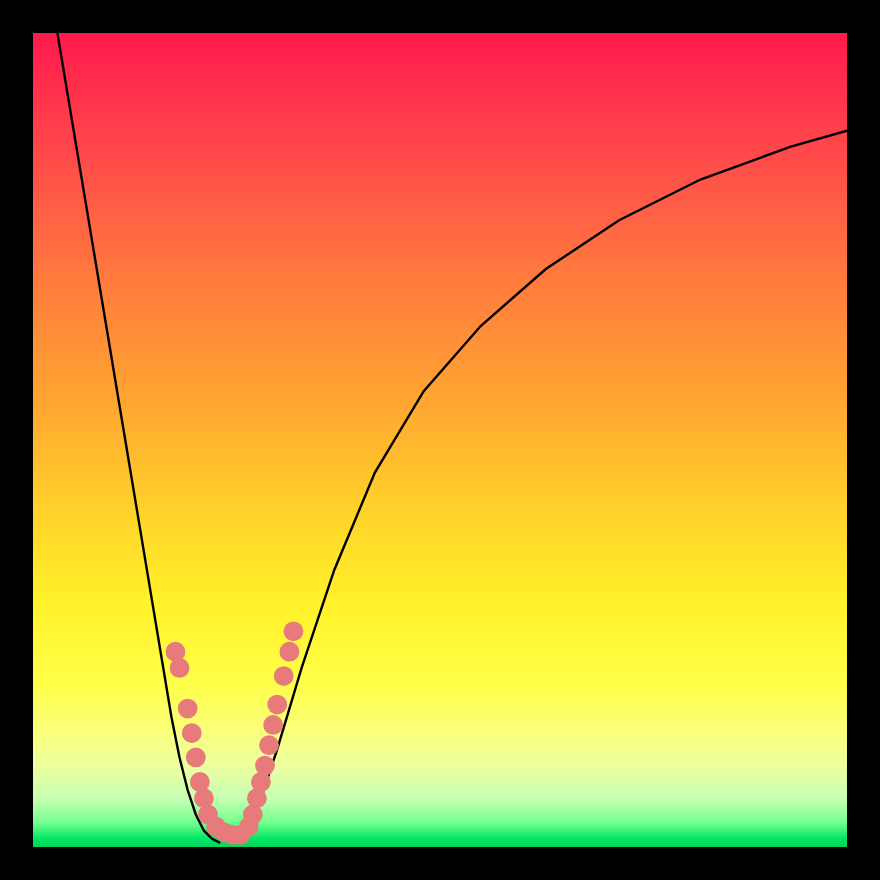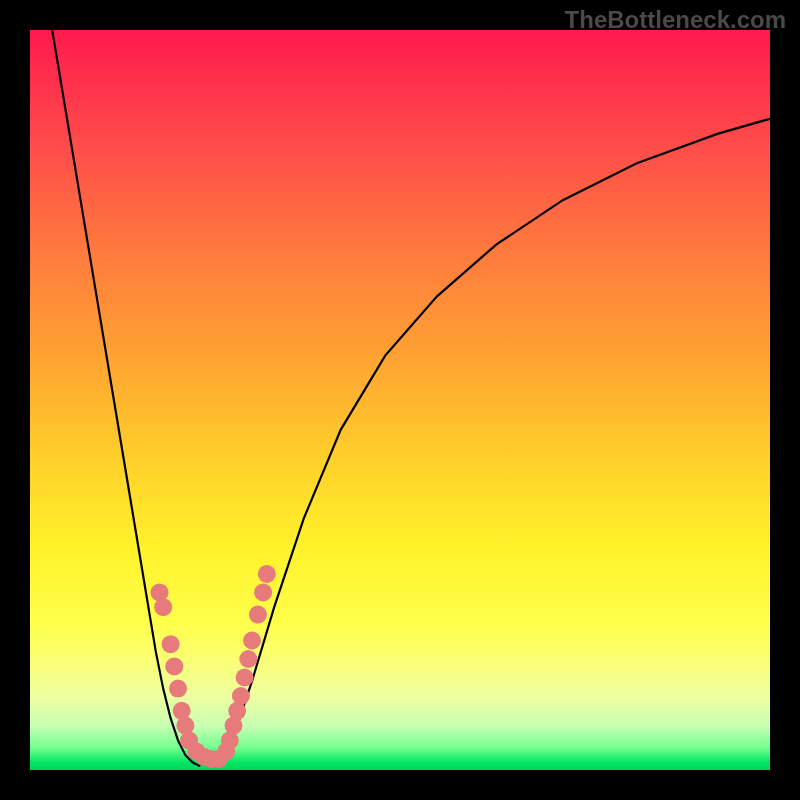--- a/index.html
+++ b/index.html
@@ -95,15 +95,14 @@
           <circle cx="214.60" cy="647.50" r="9" fill="#e77b7b"></circle>
           <circle cx="218.30" cy="629.00" r="9" fill="#e77b7b"></circle>
           <circle cx="222.00" cy="610.50" r="9" fill="#e77b7b"></circle>
           <circle cx="227.92" cy="584.60" r="9" fill="#e77b7b"></circle>
           <circle cx="233.10" cy="562.40" r="9" fill="#e77b7b"></circle>
           <circle cx="236.80" cy="543.90" r="9" fill="#e77b7b"></circle>
         </g>
     </svg>
   </div>
 
-  <div class="watermark">TheBottleneck.com</div>
 
 </div>
 
 </body></html>

